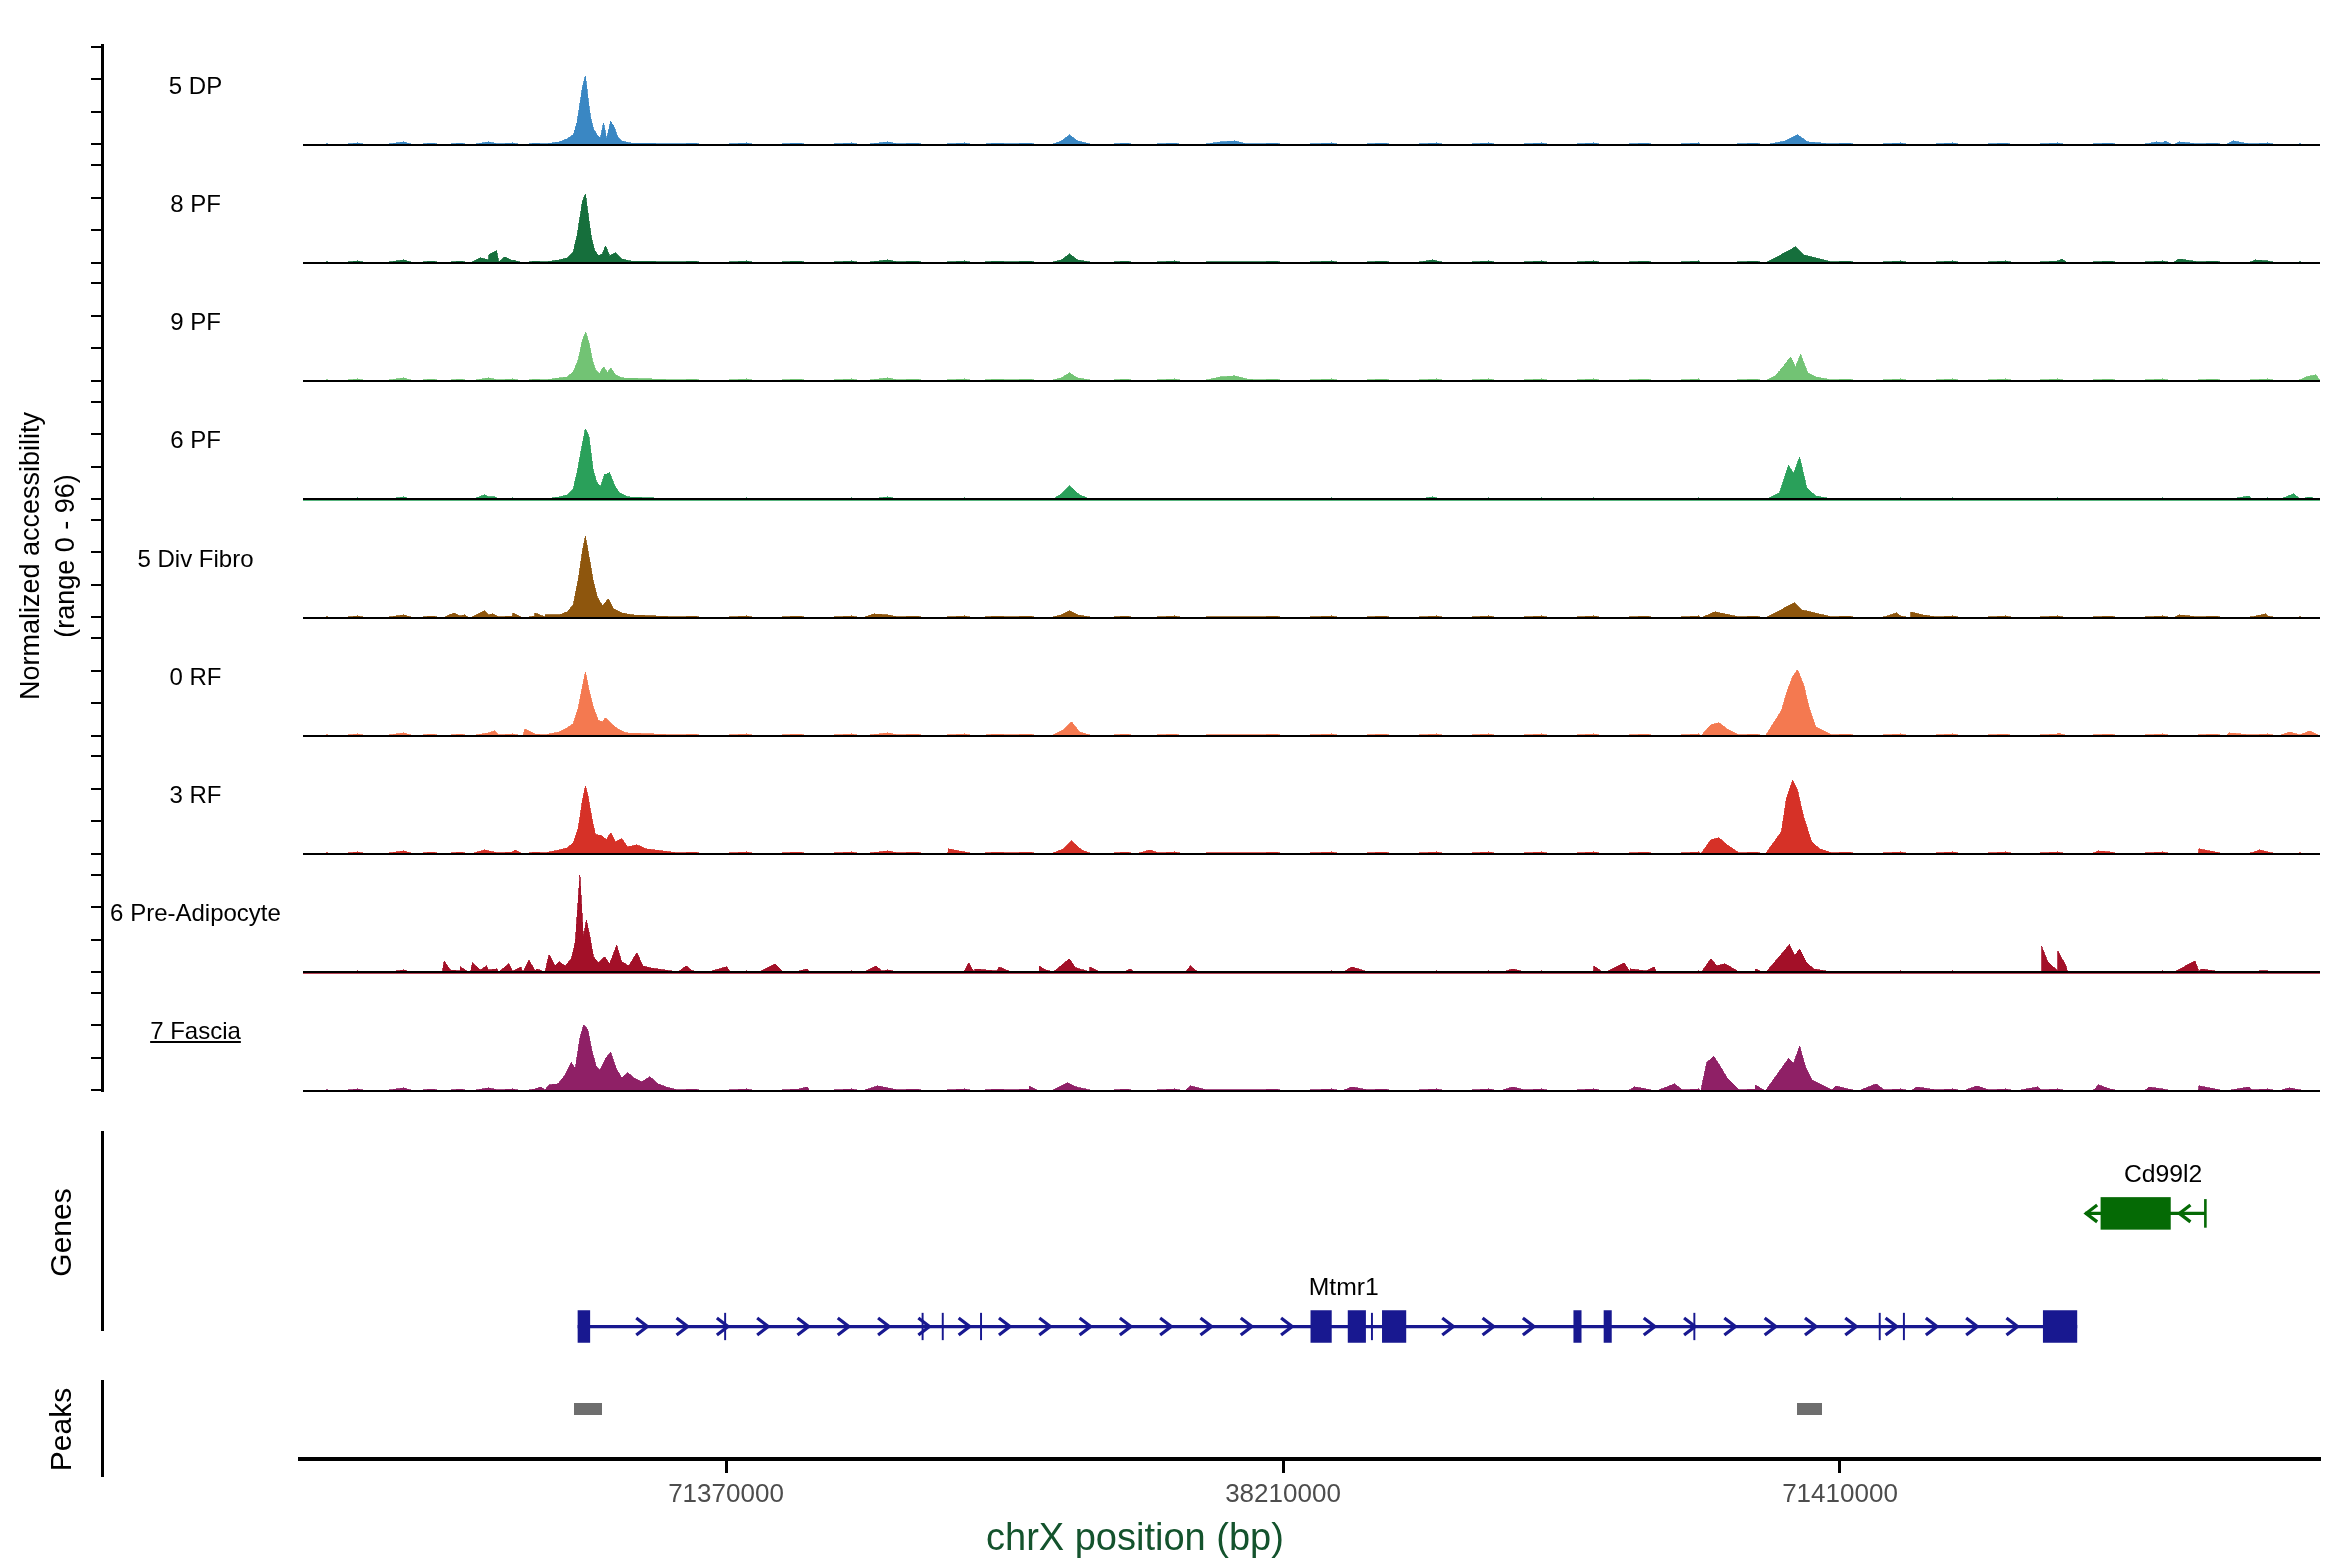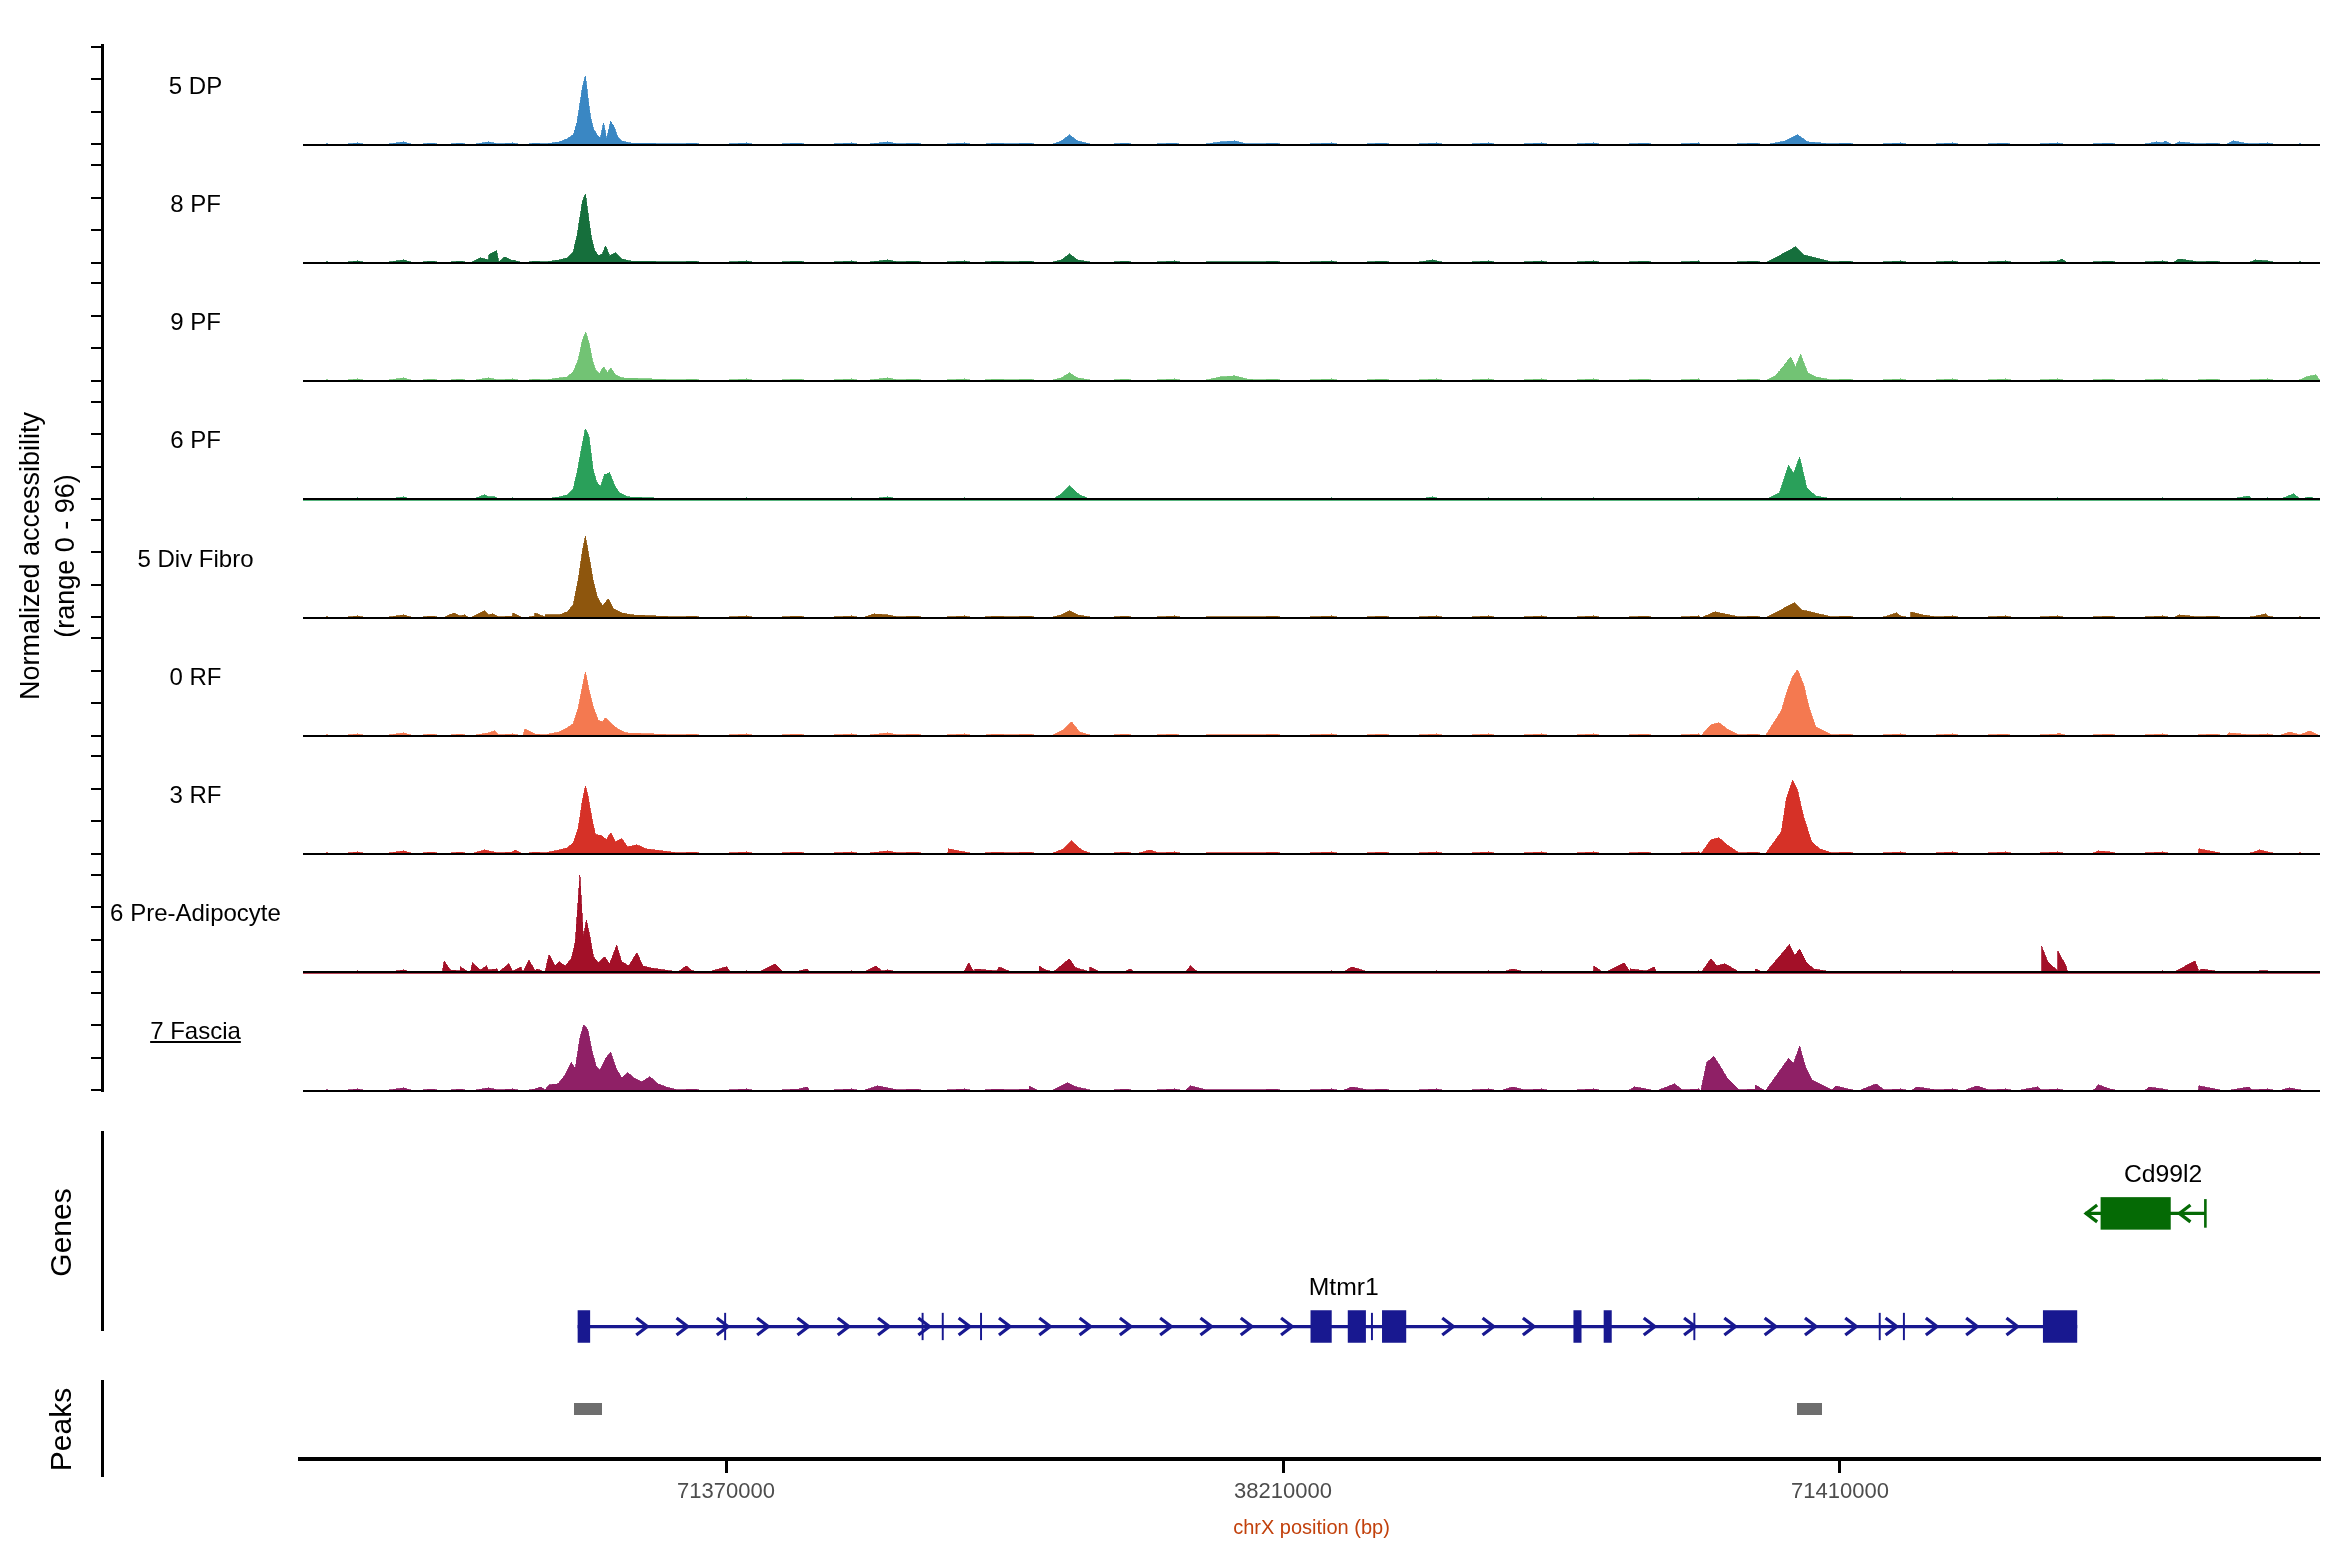--- a/index.html
+++ b/index.html
@@ -6,22 +6,22 @@
   body{width:2342px;height:1561px;font-family:"Liberation Sans", sans-serif;}
   #figure{position:relative;width:2342px;height:1561px;background:#fff;overflow:hidden;}
   .track-label{position:absolute;font-size:24px;color:#000;text-align:center;white-space:nowrap;}
   .baseline{position:absolute;background:#000;}
   .ytick{position:absolute;background:#000;}
   .spine{position:absolute;background:#000;}
   .rot{position:absolute;transform:rotate(-90deg);text-align:center;color:#000;}
   .rot .l1{display:block;}
   .axis-line{position:absolute;background:#000;}
   .xtick{position:absolute;background:#000;}
-  .xtick-label{position:absolute;font-size:22px;color:#4d4d4d;text-align:center;}
-  .axis-title{position:absolute;font-size:20px;color:#c2410c;text-align:center;}
+  .xtick-label{position:absolute;font-size:26px;color:#4d4d4d;text-align:center;}
+  .axis-title{position:absolute;font-size:38px;color:#14532d;}
   .peak-box{position:absolute;}
   .ylab{font-size:27px;line-height:1.3;}
   .seclab{font-size:30px;}
   svg{position:absolute;overflow:visible;}
 </style>
 </head>
 <body>
 
 <div id="figure">
 

